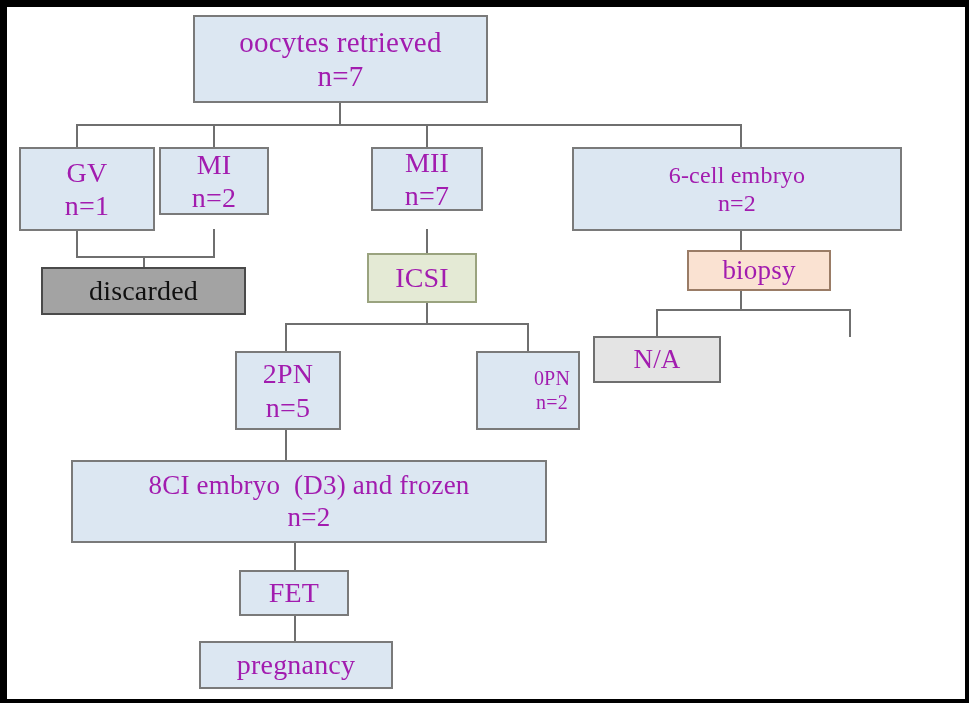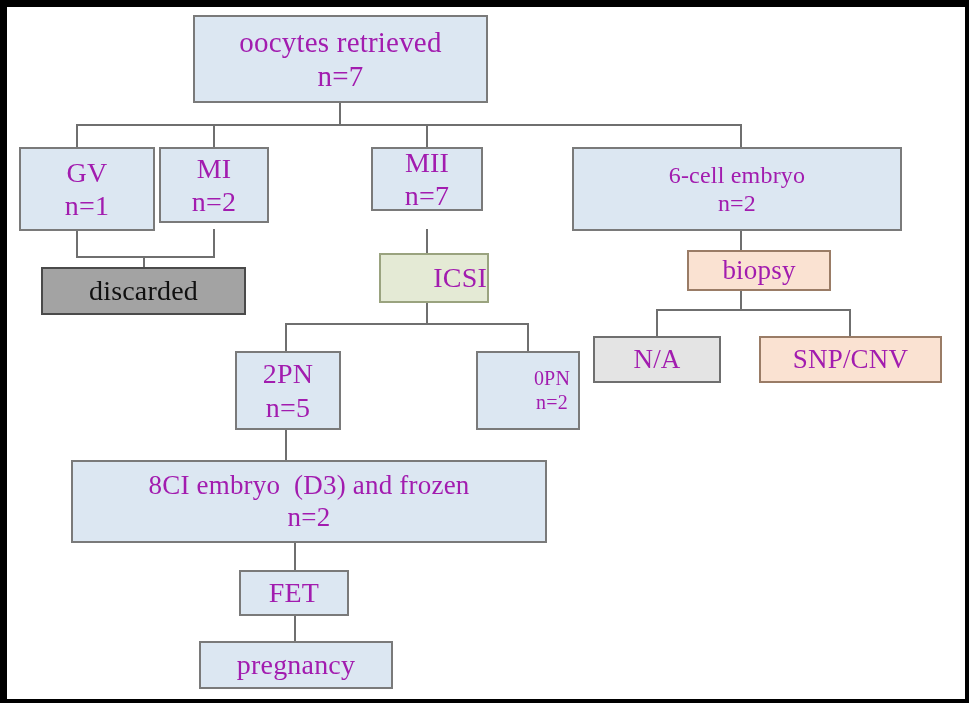--- a/index.html
+++ b/index.html
@@ -104,40 +104,40 @@
     <div class="node fill-blue" style="left:186px; top:8px; width:295px; height:88px; font-size:29px;">
       <span class="line1">oocytes retrieved</span>
       <span class="line2">n=7</span>
     </div>
 
     <div class="node fill-blue" style="left:12px; top:140px; width:136px; height:84px; font-size:28px;">
       <span class="line1">GV</span>
       <span class="line2">n=1</span>
     </div>
 
-    <div class="node fill-blue" style="left:152px; top:140px; width:110px; height:76px; font-size:28px;">
+    <div class="node fill-blue" style="left:152px; top:140px; width:110px; height:68px; font-size:28px;">
       <span class="line1">MI</span>
       <span class="line2">n=2</span>
     </div>
 
     <div class="node fill-blue" style="left:364px; top:140px; width:112px; height:64px; font-size:28px;font-family:Liberation Serif, serif;">
       <span class="line1">MII</span>
       <span class="line2">n=7</span>
     </div>
 
     <div class="node fill-blue" style="left:565px; top:140px; width:330px; height:84px; font-size:24px;">
       <span class="line1">6-cell embryo</span>
       <span class="line2">n=2</span>
     </div>
 
     <div class="node fill-dgray" style="left:34px; top:260px; width:205px; height:48px; font-size:28px;">
       <span class="line1">discarded</span>
     </div>
 
-    <div class="node fill-green" style="left:372px; top:246px; width:110px; height:50px; font-size:28px;align-items:flex-end;">
+    <div class="node fill-green" style="left:360px; top:246px; width:110px; height:50px; font-size:28px;">
       <span class="line1">ICSI</span>
     </div>
 
     <div class="node fill-peach" style="left:680px; top:243px; width:144px; height:41px; font-size:27px;">
       <span class="line1">biopsy</span>
     </div>
 
     <div class="node fill-blue" style="left:228px; top:344px; width:106px; height:79px; font-size:28px;">
       <span class="line1">2PN</span>
       <span class="line2">n=5</span>
@@ -145,23 +145,20 @@
 
     <div class="node fill-blue" style="left:469px; top:344px; width:104px; height:79px; font-size:20px;padding-left:48px;">
       <span class="line1">0PN</span>
       <span class="line2">n=2</span>
     </div>
 
     <div class="node fill-gray" style="left:586px; top:329px; width:128px; height:47px; font-size:27px;">
       <span class="line1">N/A</span>
     </div>
 
-    <div class="node fill-peach" style="left:752px; top:329px; width:183px; height:47px; font-size:27px;">
-      <span class="line1">SNP/CNV</span>
-    </div>
 
     <div class="node fill-blue" style="left:64px; top:453px; width:476px; height:83px; font-size:27px;">
       <span class="line1">8CI embryo  (D3) and frozen</span>
       <span class="line2">n=2</span>
     </div>
 
     <div class="node fill-blue" style="left:232px; top:563px; width:110px; height:46px; font-size:28px;">
       <span class="line1">FET</span>
     </div>
 

